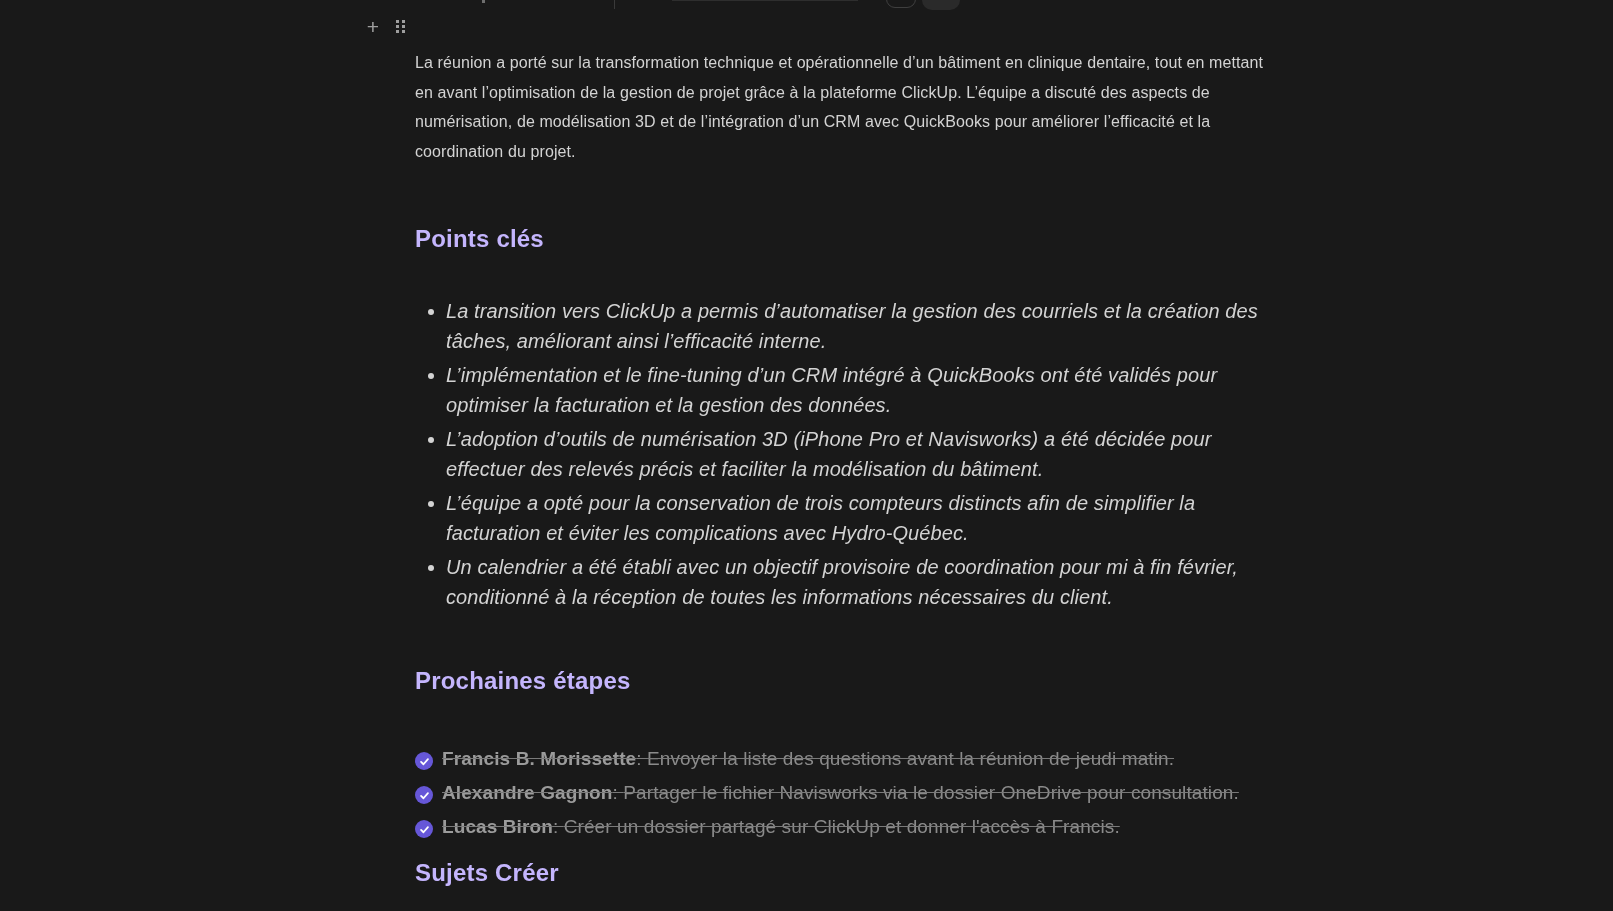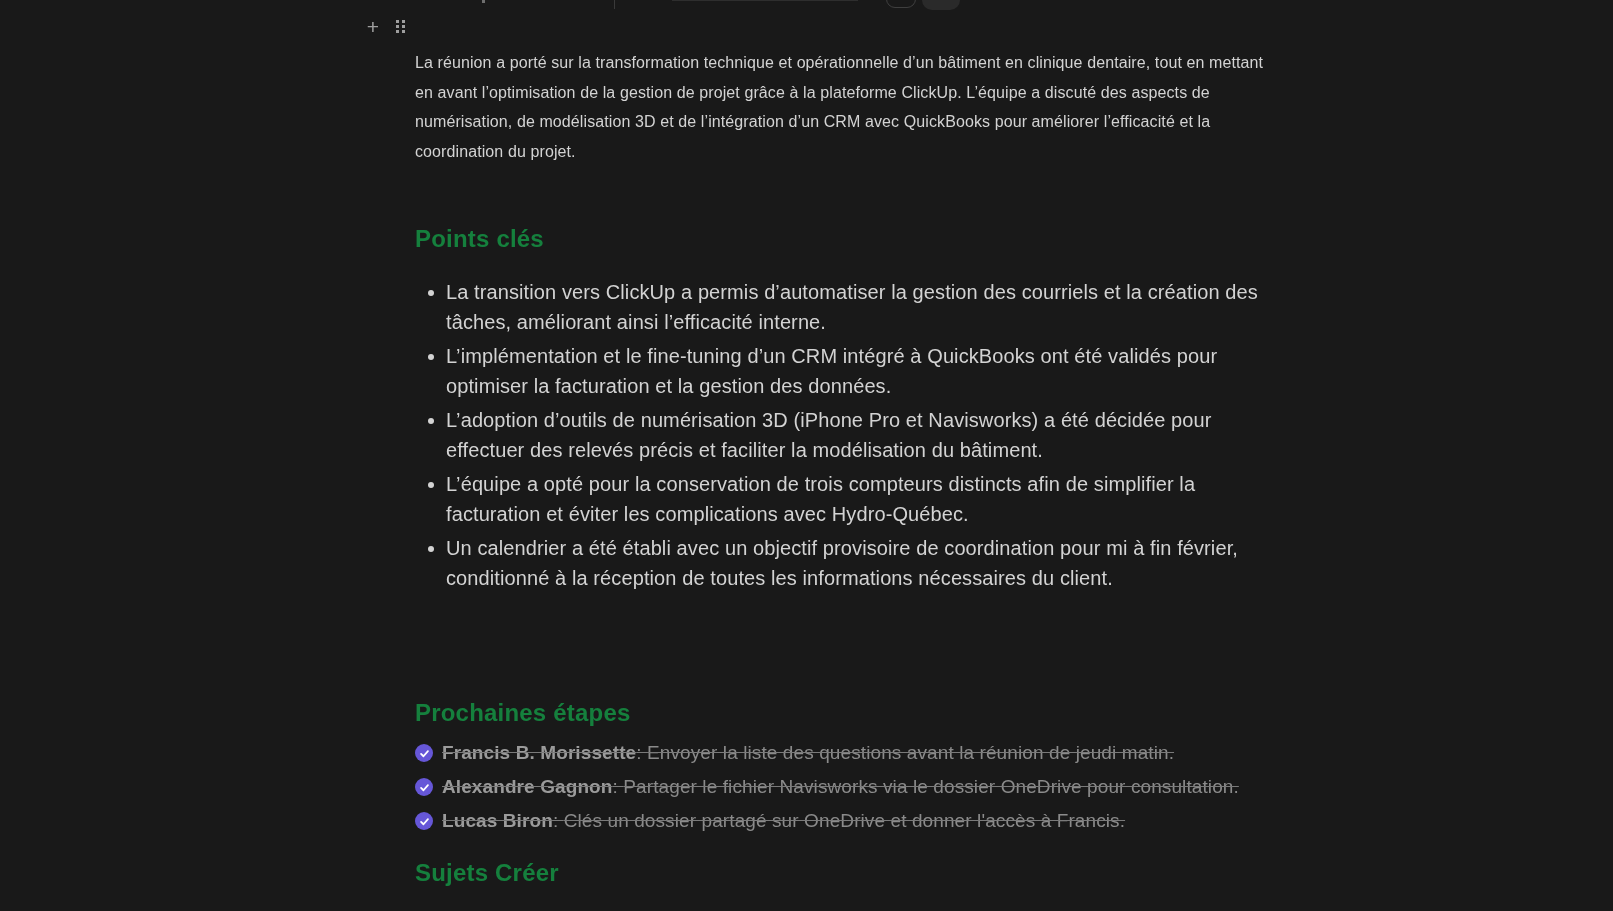--- a/index.html
+++ b/index.html
@@ -36,39 +36,39 @@
   .drag-handle { width: 10px; height: 14px; display: grid; grid-template-columns: 3px 3px; grid-auto-rows: 3px; gap: 2px 3px; cursor: grab; }
   .drag-handle span { background: #9e9e9e; width: 3px; height: 3px; }
 
   
   .doc { position: absolute; left: 415px; width: 860px; color: #d3d3d3; }
 
   .summary { top: 48px; font-size: 16px; line-height: 29.5px; letter-spacing: 0.1px; }
 
   .h-section {
     position: absolute; left: 415px;
-    font-size: 24px; font-weight: 700; color: #15803d; line-height: 32px; letter-spacing: 0.2px;
+    font-size: 24px; font-weight: 700; color: #c4b5fd; line-height: 32px; letter-spacing: 0.2px;
   }
   .h-points   { top: 223px; }
-  .h-next     { top: 665px; margin-top: 32px; }
+  .h-next     { top: 665px; }
   .h-topics   { top: 857px; }
 
-  ul.bullets { position: absolute; left: 415px; top: 278px; width: 860px; list-style: none; }
+  ul.bullets { position: absolute; left: 415px; top: 297px; width: 860px; list-style: none; font-style: italic; }
   ul.bullets li {
     position: relative; padding-left: 31px;
     font-size: 20px; line-height: 29.5px; margin-bottom: 5px; color: #d3d3d3;
     letter-spacing: 0.1px;
   }
   ul.bullets li::before {
     content: ""; position: absolute; left: 13px; top: 12px;
     width: 6px; height: 6px; border-radius: 50%; background: #d3d3d3;
   }
 
   .todos { position: absolute; left: 415px; top: 736px; width: 880px; }
-  .todo-row { display: flex; align-items: center; height: 34px; gap: 9px; }
+  .todo-row { display: flex; align-items: flex-end; height: 34px; gap: 9px; }
   .todo-check {
     flex: 0 0 18px; width: 18px; height: 18px; border-radius: 50%;
     background: #6657d8; display: flex; align-items: center; justify-content: center;
     cursor: pointer; border: none; padding: 0;
   }
   .todo-text {
     font-size: 19px; text-decoration: line-through; text-decoration-color: #7a7a7a;
     white-space: nowrap; letter-spacing: 0.1px;
   }
   .todo-assignee { font-weight: 700; color: #9b9b9b; }
@@ -132,18 +132,18 @@
     </button>
     <span class="todo-text"><span class="todo-assignee">Alexandre Gagnon</span><span class="todo-sep">: </span><span class="todo-task">Partager le fichier Navisworks via le dossier OneDrive pour consultation.</span></span>
   </div>
 
   <div class="todo-row">
     <button class="todo-check" aria-checked="true">
       <svg width="11" height="11" viewBox="0 0 16 16">
           <polyline points="3,8.5 6.5,12 13,4.5" fill="none" stroke="#ffffff" stroke-width="2.6" stroke-linecap="round" stroke-linejoin="round"></polyline>
         </svg>
     </button>
-    <span class="todo-text"><span class="todo-assignee">Lucas Biron</span><span class="todo-sep">: </span><span class="todo-task">Clés un dossier partagé sur OneDrive et donner l'accès à Francis.</span></span>
+    <span class="todo-text"><span class="todo-assignee">Lucas Biron</span><span class="todo-sep">: </span><span class="todo-task">Créer un dossier partagé sur ClickUp et donner l'accès à Francis.</span></span>
   </div>
 
 </div>
 
 <h2 class="h-section h-topics">Sujets Créer</h2>
 
 </body></html>

